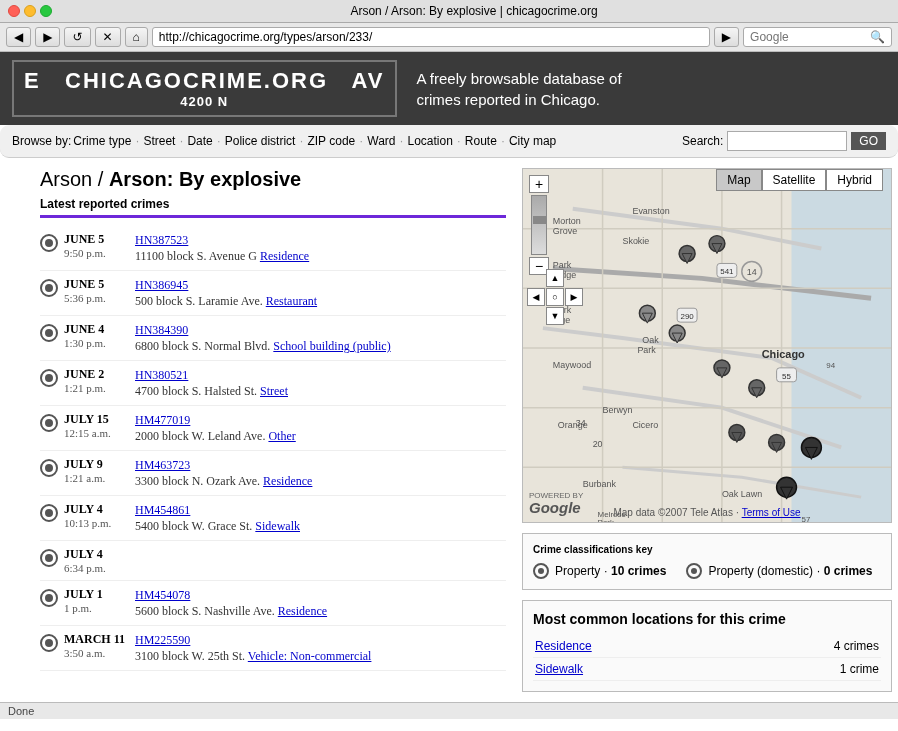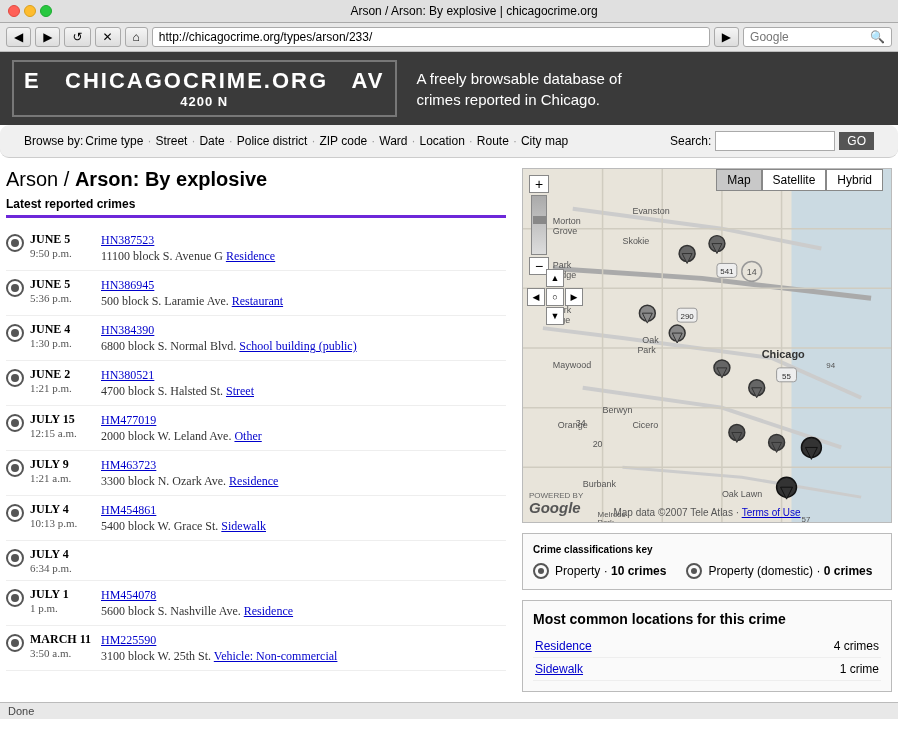--- a/index.html
+++ b/index.html
@@ -21,31 +21,31 @@
     .search-bar { display: flex; align-items: center; border: 1px solid #aaa; background: #fff; border-radius: 3px; padding: 2px 6px; font-size: 12px; }
     .search-bar input { border: none; outline: none; font-size: 12px; width: 120px; }
 
     
     .site-header { background: #3a3a3a; display: flex; align-items: center; padding: 8px 12px; gap: 0; }
     .site-logo { background: #3a3a3a; color: #fff; border: 2px solid #777; padding: 6px 10px; font-size: 22px; font-weight: bold; letter-spacing: 1px; min-width: 200px; text-align: center; }
     .site-logo .small { font-size: 13px; display: block; text-align: center; }
     .site-tagline { color: #fff; font-size: 15px; padding-left: 20px; line-height: 1.4; }
 
     
-    .site-nav { background: #f0f0f0; border-bottom: 1px solid #ccc; padding: 6px 24px; display: flex; align-items: center; justify-content: space-between; font-size: 12px; border-radius: 9px; }
+    .site-nav { background: #f0f0f0; border-bottom: 1px solid #ccc; padding: 6px 12px; display: flex; align-items: center; justify-content: space-between; font-size: 12px; border-radius: 9px; }
     .nav-links { display: flex; align-items: center; gap: 2px; }
     .nav-links a { color: #000; text-decoration: none; }
     .nav-sep { color: #999; margin: 0 2px; }
     .nav-search { display: flex; align-items: center; gap: 4px; }
     .nav-search-label { font-weight: normal; }
     .nav-search input { border: 1px solid #aaa; padding: 2px 4px; font-size: 12px; width: 120px; }
     .nav-search button { background: #555; color: #fff; border: none; padding: 2px 8px; font-size: 12px; cursor: pointer; }
 
     
-    .page-content { padding: 10px 6px; display: flex; gap: 16px; }
+    .page-content { padding: 10px 6px; display: flex; gap: 16px; margin-left: 34px; }
     .left-col { flex: 1; min-width: 0; }
     .right-col { width: 370px; flex-shrink: 0; }
 
     
     .page-title { font-size: 20px; font-weight: normal; margin-bottom: 6px; }
     .page-title strong { font-weight: bold; }
     .section-title { font-size: 12px; font-weight: bold; margin-bottom: 8px; border-bottom: 3px solid #6d28d9; padding-bottom: 4px; }
 
     
     .crime-list { list-style: none; }

